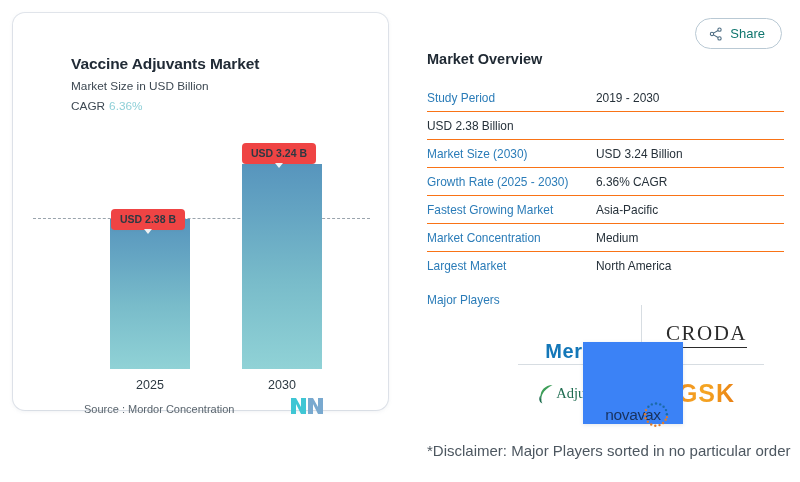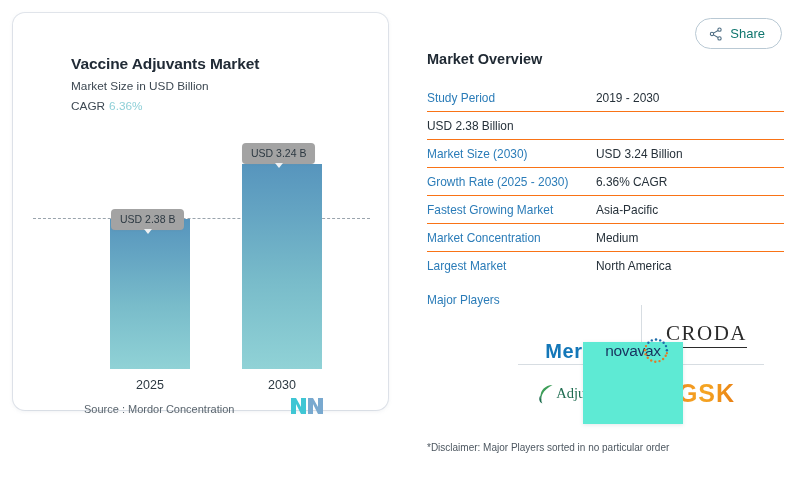--- a/index.html
+++ b/index.html
@@ -42,23 +42,23 @@
   }
   .bar {
     position: absolute; bottom: 41px;
     background: linear-gradient(180deg, #5795bd 0%, #63a3c2 22%, #79bcca 58%, #90d2d6 100%);
   }
   .bar.b2025 { left: 97px; width: 80px; height: 150px; }
   .bar.b2030 { left: 229px; width: 80px; height: 205px; }
 
   .badge {
     position: absolute;
-    background: #a3a3a3;
+    background: #ef4444;
     border-radius: 4px;
-    font-size: 10.5px; font-weight: normal; color: #2d3942;
+    font-size: 10.5px; font-weight: bold; color: #2d3942;
     padding: 4px 9px 5px 9px;
     white-space: nowrap;
     box-shadow: 0 1px 1px rgba(120,130,140,0.12);
   }
   .badge::after {
     content: "";
     position: absolute; left: 50%; bottom: -4px; margin-left: -4px;
     width: 0; height: 0;
     border-left: 4px solid transparent;
     border-right: 4px solid transparent;
@@ -151,31 +151,31 @@
   .lg-gsk {
     font-size: 25px; font-weight: bold; letter-spacing: 1px;
     background: linear-gradient(105deg, #f08c1e 0%, #f5a623 45%, #e87d12 100%);
     -webkit-background-clip: text; background-clip: text;
     color: transparent;
   }
 
   .nv-card {
     position: absolute; left: 583px; top: 342px;
     width: 100px; height: 82px;
-    background: #5eead4;
+    background: #3b82f6;
     box-shadow: 0 1px 4px rgba(120,135,150,0.20);
-    display: flex; align-items: flex-start; justify-content: center;
+    display: flex; align-items: flex-end; justify-content: center;
   }
   .nv-inner { position: relative; display: flex; align-items: center; }
   .nv-txt { font-size: 15.5px; color: #18325e; letter-spacing: -0.3px; }
   .nv-ring { position: absolute; right: -8px; top: 50%; margin-top: -13px; width: 26px; height: 26px; }
 
   .disclaimer {
     position: absolute; left: 427px; top: 442px;
-    font-size: 10px; color: #4d5760;
+    font-size: 15px; color: #4d5760;
   }
 </style>
 </head>
 <body>
 
 <div id="root">
 
   <div class="chart-card">
 
     <div class="chart-title">Vaccine Adjuvants Market</div>

